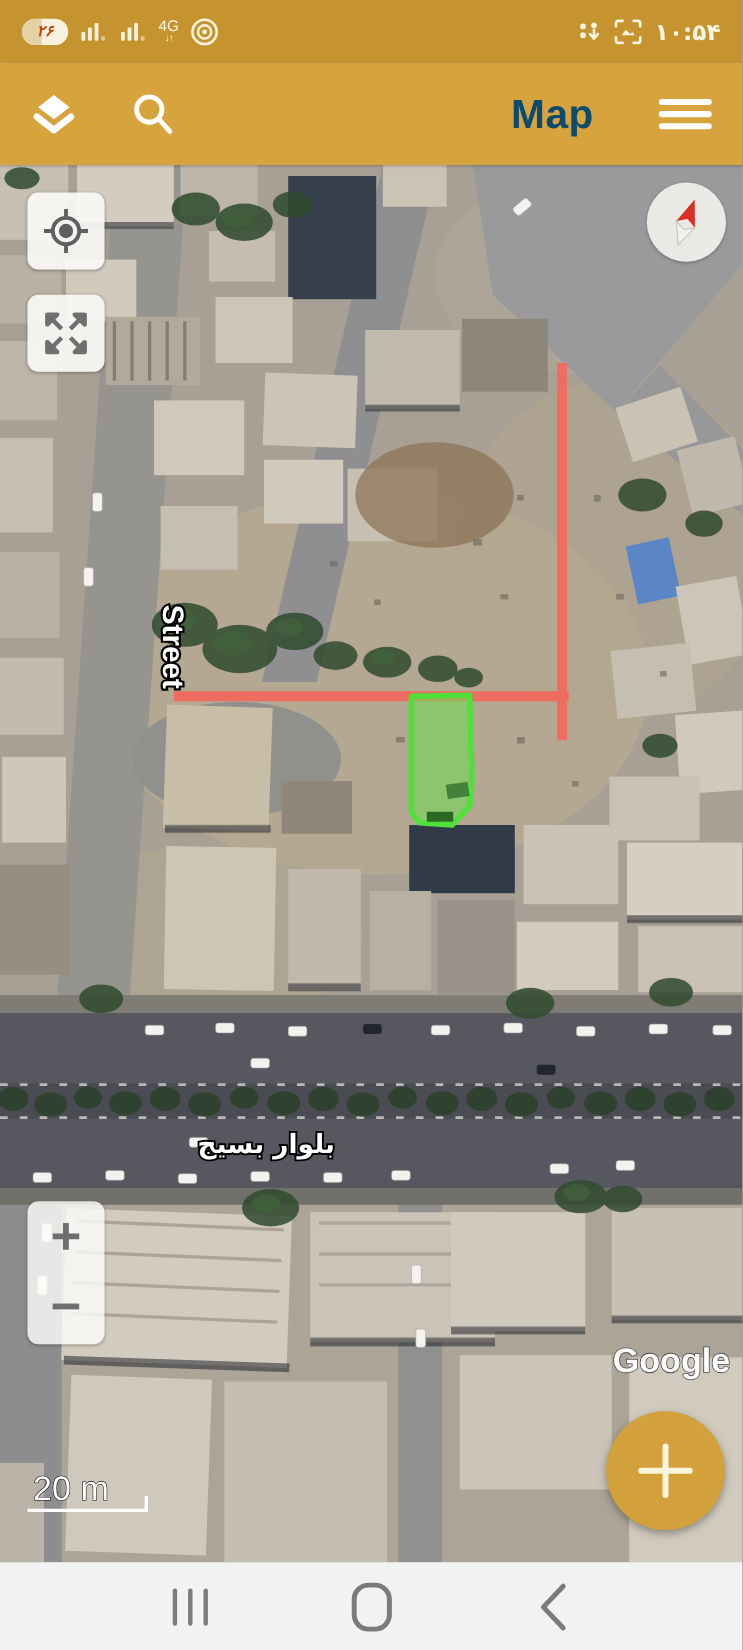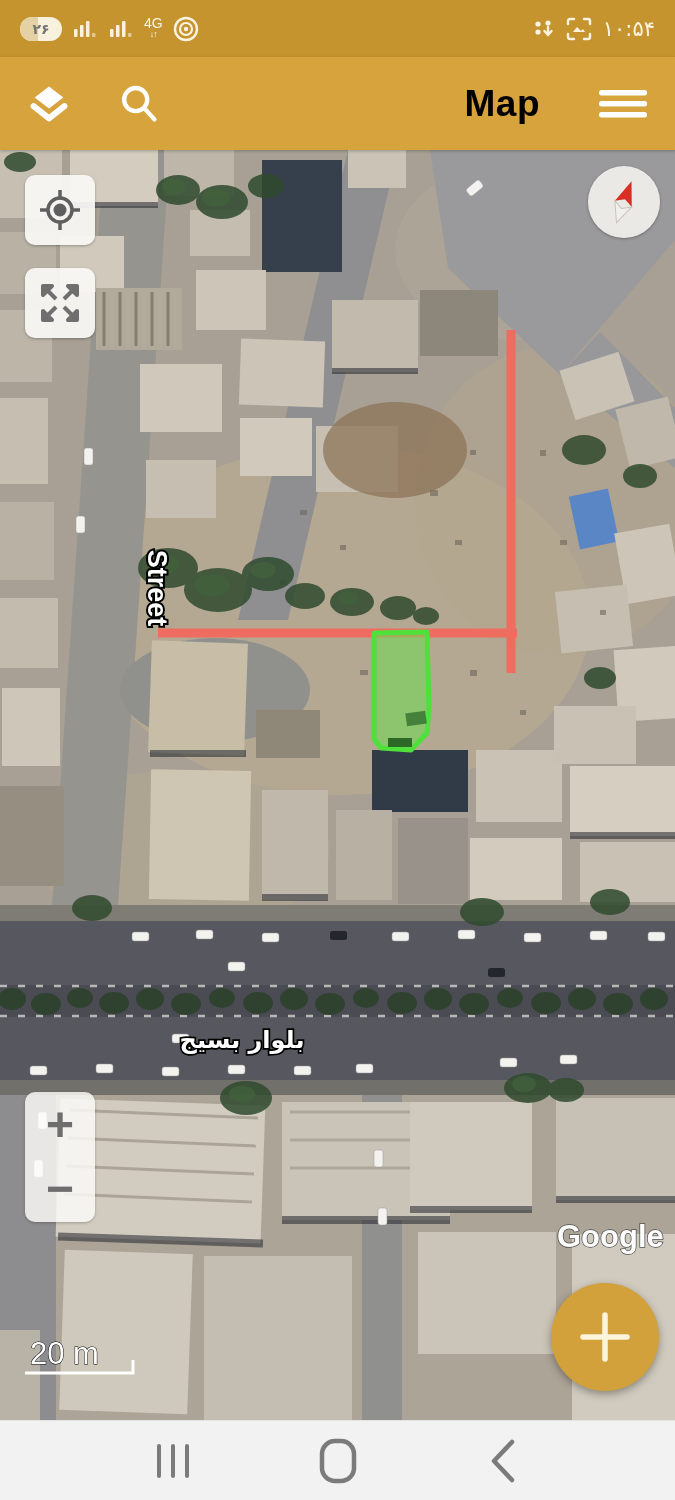--- a/index.html
+++ b/index.html
@@ -6,29 +6,29 @@
   body{width:675px;height:1500px;position:relative;overflow:hidden;
        font-family:"Liberation Sans","DejaVu Sans",sans-serif;background:#A8A094;}
   .abs{position:absolute;}
   
   #status-bar{left:0;top:0;width:675px;height:57px;background:#C6942F;
     display:flex;align-items:center;justify-content:space-between;padding:0 20px;box-sizing:border-box;color:#FCF4E2;}
   .sb-left,.sb-right{display:flex;align-items:center;gap:10px;}
   .batt-pill{position:relative;width:42px;height:24px;border-radius:12px;background:#F7F1DE;overflow:hidden;
     display:flex;align-items:center;justify-content:center;}
   .batt-fill{position:absolute;left:0;top:0;bottom:0;width:42%;background:#E4D2A6;}
-  .batt-txt{position:relative;font-size:14px;font-weight:bold;color:#737373;font-family:"DejaVu Sans",sans-serif;}
+  .batt-txt{position:relative;font-size:14px;font-weight:bold;color:#c2410c;font-family:"DejaVu Sans",sans-serif;font-style:italic;}
   .net-label{font-size:14px;font-weight:normal;line-height:11px;text-align:center;}
   .net-arrows{font-size:9px;letter-spacing:-1px;display:block;}
-  .time-txt{font-size:21px;font-weight:normal;font-family:"DejaVu Sans",sans-serif;}
+  .time-txt{font-size:21px;font-weight:bold;font-family:"DejaVu Sans",sans-serif;}
   
   #app-bar{left:0;top:57px;width:675px;height:93px;background:#D7A33D;
     display:flex;align-items:center;box-sizing:border-box;padding:0 27px;
     box-shadow:0 1px 3px rgba(0,0,0,.25);z-index:5;}
-  #app-title{margin-left:auto;color:#000000;font-size:37px;font-weight:bold;letter-spacing:.5px;}
+  #app-title{margin-left:auto;color:#0c4a6e;font-size:37px;font-weight:bold;letter-spacing:.5px;}
   
   .map-btn{background:rgba(250,249,246,.92);border-radius:10px;box-shadow:0 1px 3px rgba(0,0,0,.28);
     display:flex;align-items:center;justify-content:center;}
   #btn-mylocation{left:25px;top:175px;width:70px;height:70px;}
   #btn-fullscreen{left:25px;top:268px;width:70px;height:70px;}
   #compass{left:588px;top:166px;width:72px;height:72px;border-radius:50%;
     background:rgba(238,237,234,.95);box-shadow:0 1px 3px rgba(0,0,0,.3);
     display:flex;align-items:center;justify-content:center;}
   #zoom-panel{left:25px;top:1092px;width:70px;height:130px;border-radius:10px;
     background:rgba(252,251,249,.82);box-shadow:0 1px 3px rgba(0,0,0,.25);

